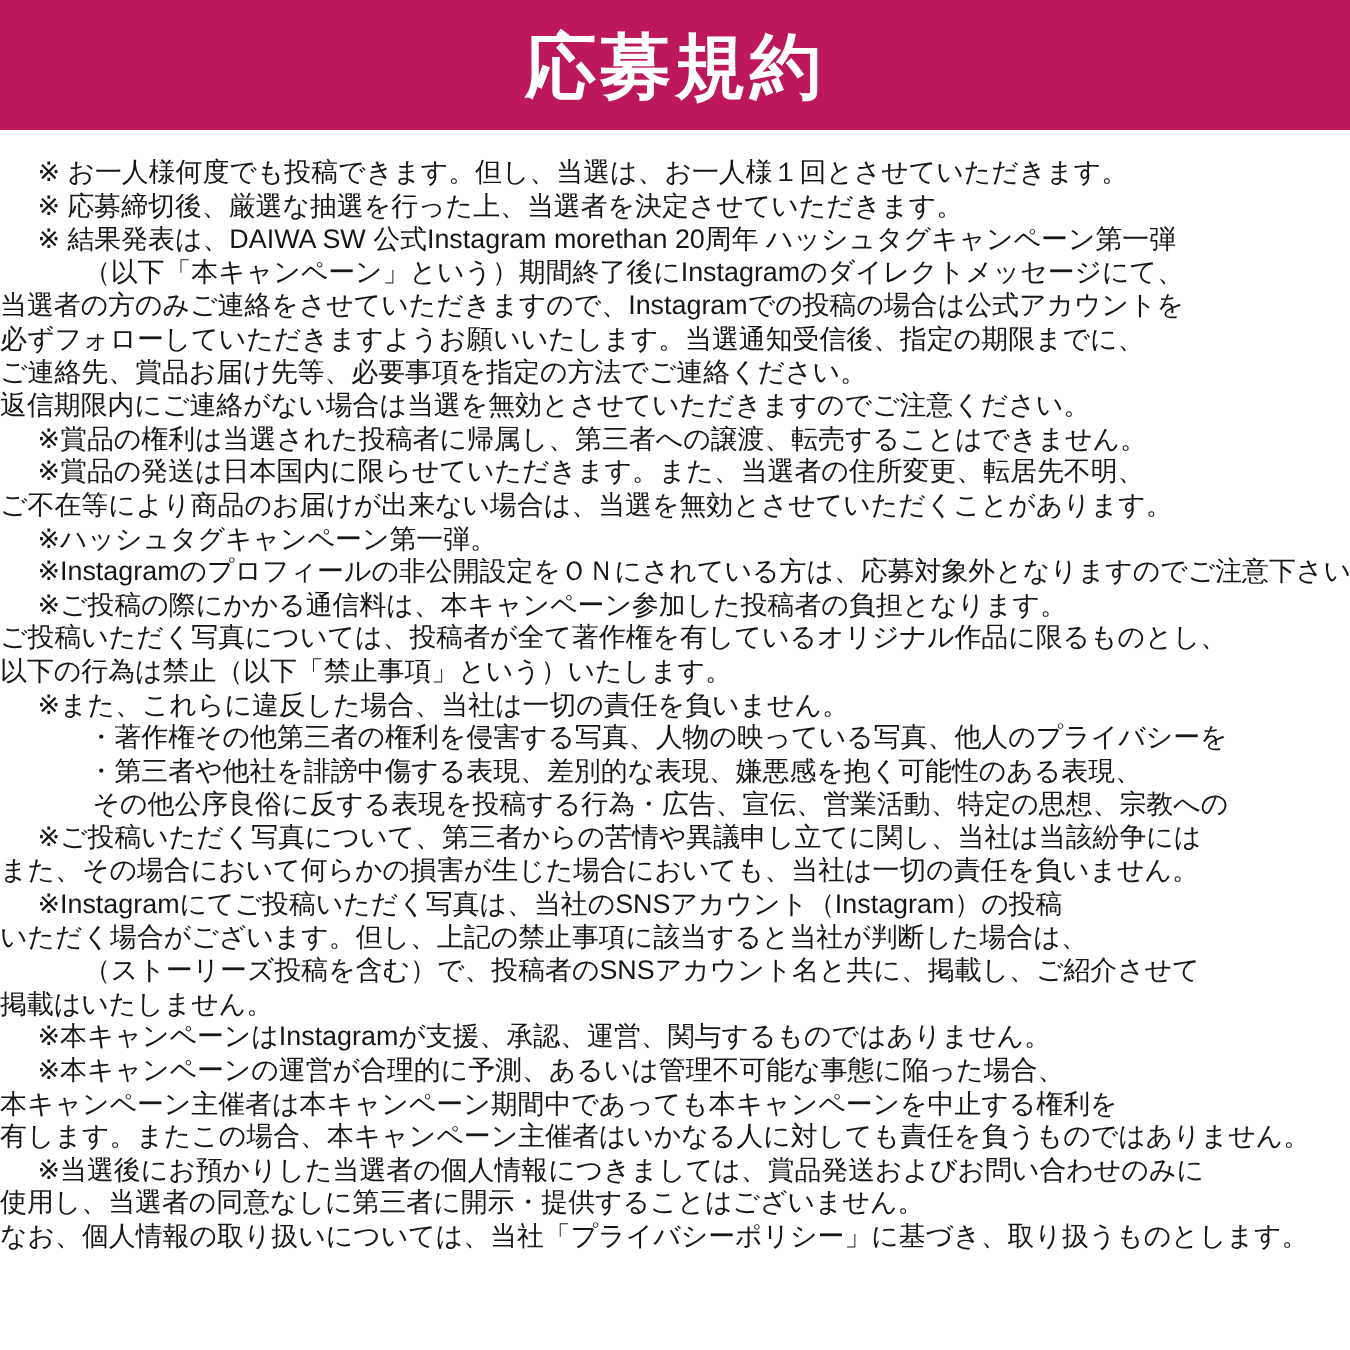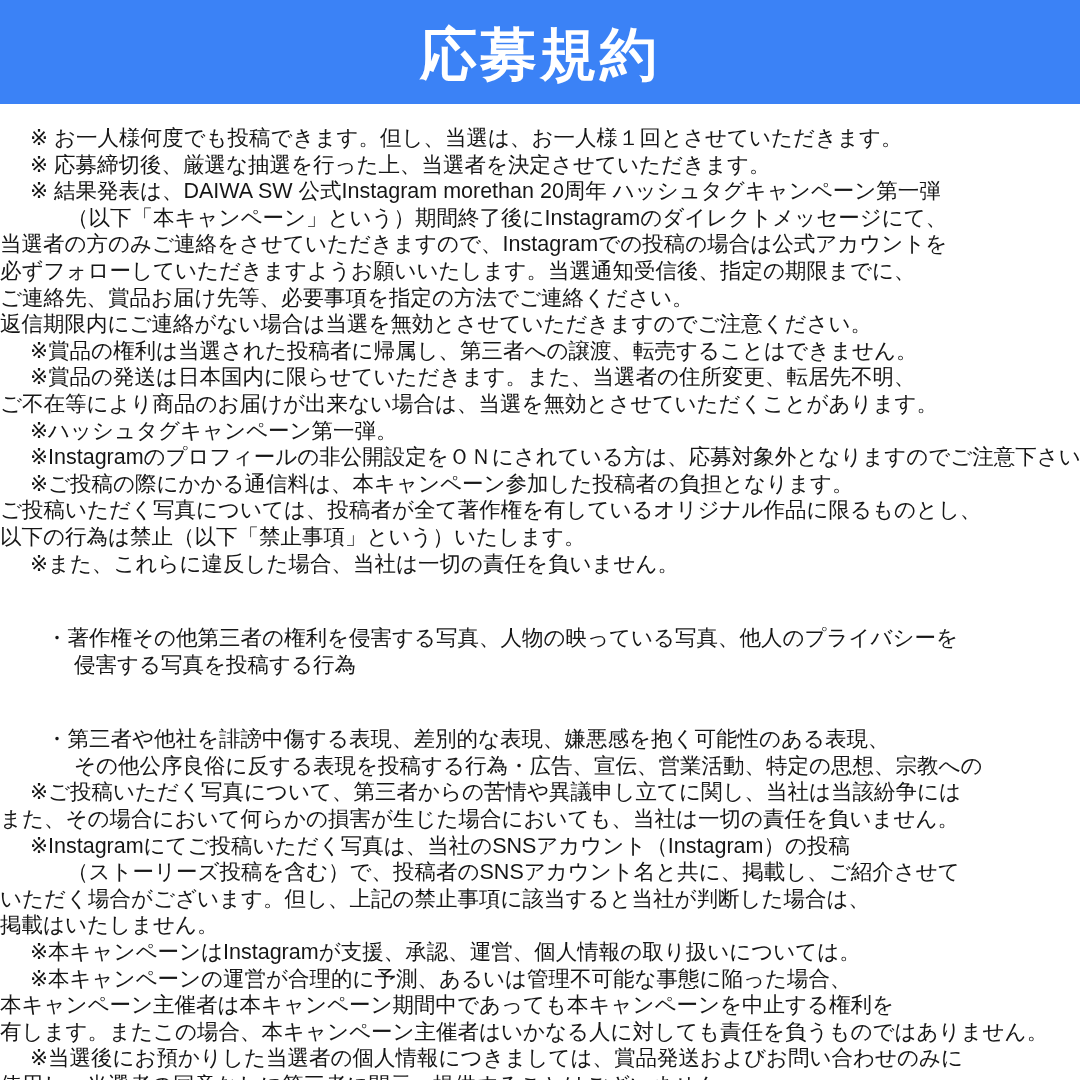--- a/index.html
+++ b/index.html
@@ -9,21 +9,21 @@
   body {
     width: 1080px;
     height: 1080px;
     background: #ffffff;
     overflow: hidden;
     font-family: "Liberation Sans", "DejaVu Sans", sans-serif;
   }
   .header-bar {
     width: 1080px;
     height: 104px;
-    background: #3b82f6;
+    background: #be185d;
     display: flex;
     align-items: center;
     justify-content: center;
   }
   .page-title {
     margin: 0;
     padding-top: 4px;
     color: #ffffff;
     font-size: 57px;
     font-weight: bold;
@@ -39,21 +39,21 @@
     line-height: 26.6px;
     white-space: nowrap;
   }
   .line {
     margin: 0;
     padding: 0;
   }
   .ind-marker { padding-left: 30px; }
   .ind-paren  { padding-left: 44px; margin-left: 23px; }
   .ind-cont   { }
-  .ind-bullet { padding-left: 46px; margin-top: 48px; }
+  .ind-bullet { padding-left: 70px; }
   .ind-sub    { padding-left: 74px; }
 </style>
 </head>
 <body>
 
 <header class="header-bar">
   <h1 class="page-title">応募規約</h1>
 </header>
 
 <main class="terms-body">
@@ -69,30 +69,29 @@
       <p class="line ind-marker">※賞品の権利は当選された投稿者に帰属し、第三者への譲渡、転売することはできません。</p>
       <p class="line ind-marker">※賞品の発送は日本国内に限らせていただきます。また、当選者の住所変更、転居先不明、</p>
       <p class="line ind-cont">ご不在等により商品のお届けが出来ない場合は、当選を無効とさせていただくことがあります。</p>
       <p class="line ind-marker">※ハッシュタグキャンペーン第一弾。</p>
       <p class="line ind-marker">※Instagramのプロフィールの非公開設定をＯＮにされている方は、応募対象外となりますのでご注意下さい。</p>
       <p class="line ind-marker">※ご投稿の際にかかる通信料は、本キャンペーン参加した投稿者の負担となります。</p>
       <p class="line ind-cont">ご投稿いただく写真については、投稿者が全て著作権を有しているオリジナル作品に限るものとし、</p>
       <p class="line ind-cont">以下の行為は禁止（以下「禁止事項」という）いたします。</p>
       <p class="line ind-marker">※また、これらに違反した場合、当社は一切の責任を負いません。</p>
       <p class="line ind-bullet">・著作権その他第三者の権利を侵害する写真、人物の映っている写真、他人のプライバシーを</p>
-      <p class="line ind-sub">侵害する写真を投稿する行為</p>
       <p class="line ind-bullet">・第三者や他社を誹謗中傷する表現、差別的な表現、嫌悪感を抱く可能性のある表現、</p>
       <p class="line ind-sub">その他公序良俗に反する表現を投稿する行為・広告、宣伝、営業活動、特定の思想、宗教への</p>
       <p class="line ind-marker">※ご投稿いただく写真について、第三者からの苦情や異議申し立てに関し、当社は当該紛争には</p>
       <p class="line ind-cont">また、その場合において何らかの損害が生じた場合においても、当社は一切の責任を負いません。</p>
       <p class="line ind-marker">※Instagramにてご投稿いただく写真は、当社のSNSアカウント（Instagram）の投稿</p>
+      <p class="line ind-cont">いただく場合がございます。但し、上記の禁止事項に該当すると当社が判断した場合は、</p>
       <p class="line ind-paren">（ストーリーズ投稿を含む）で、投稿者のSNSアカウント名と共に、掲載し、ご紹介させて</p>
-      <p class="line ind-cont">いただく場合がございます。但し、上記の禁止事項に該当すると当社が判断した場合は、</p>
       <p class="line ind-cont">掲載はいたしません。</p>
-      <p class="line ind-marker">※本キャンペーンはInstagramが支援、承認、運営、個人情報の取り扱いについては。</p>
+      <p class="line ind-marker">※本キャンペーンはInstagramが支援、承認、運営、関与するものではありません。</p>
       <p class="line ind-marker">※本キャンペーンの運営が合理的に予測、あるいは管理不可能な事態に陥った場合、</p>
       <p class="line ind-cont">本キャンペーン主催者は本キャンペーン期間中であっても本キャンペーンを中止する権利を</p>
       <p class="line ind-cont">有します。またこの場合、本キャンペーン主催者はいかなる人に対しても責任を負うものではありません。</p>
       <p class="line ind-marker">※当選後にお預かりした当選者の個人情報につきましては、賞品発送およびお問い合わせのみに</p>
       <p class="line ind-cont">使用し、当選者の同意なしに第三者に開示・提供することはございません。</p>
       <p class="line ind-cont">なお、個人情報の取り扱いについては、当社「プライバシーポリシー」に基づき、取り扱うものとします。</p>
     </div>
 </main>
 
 </body></html>

